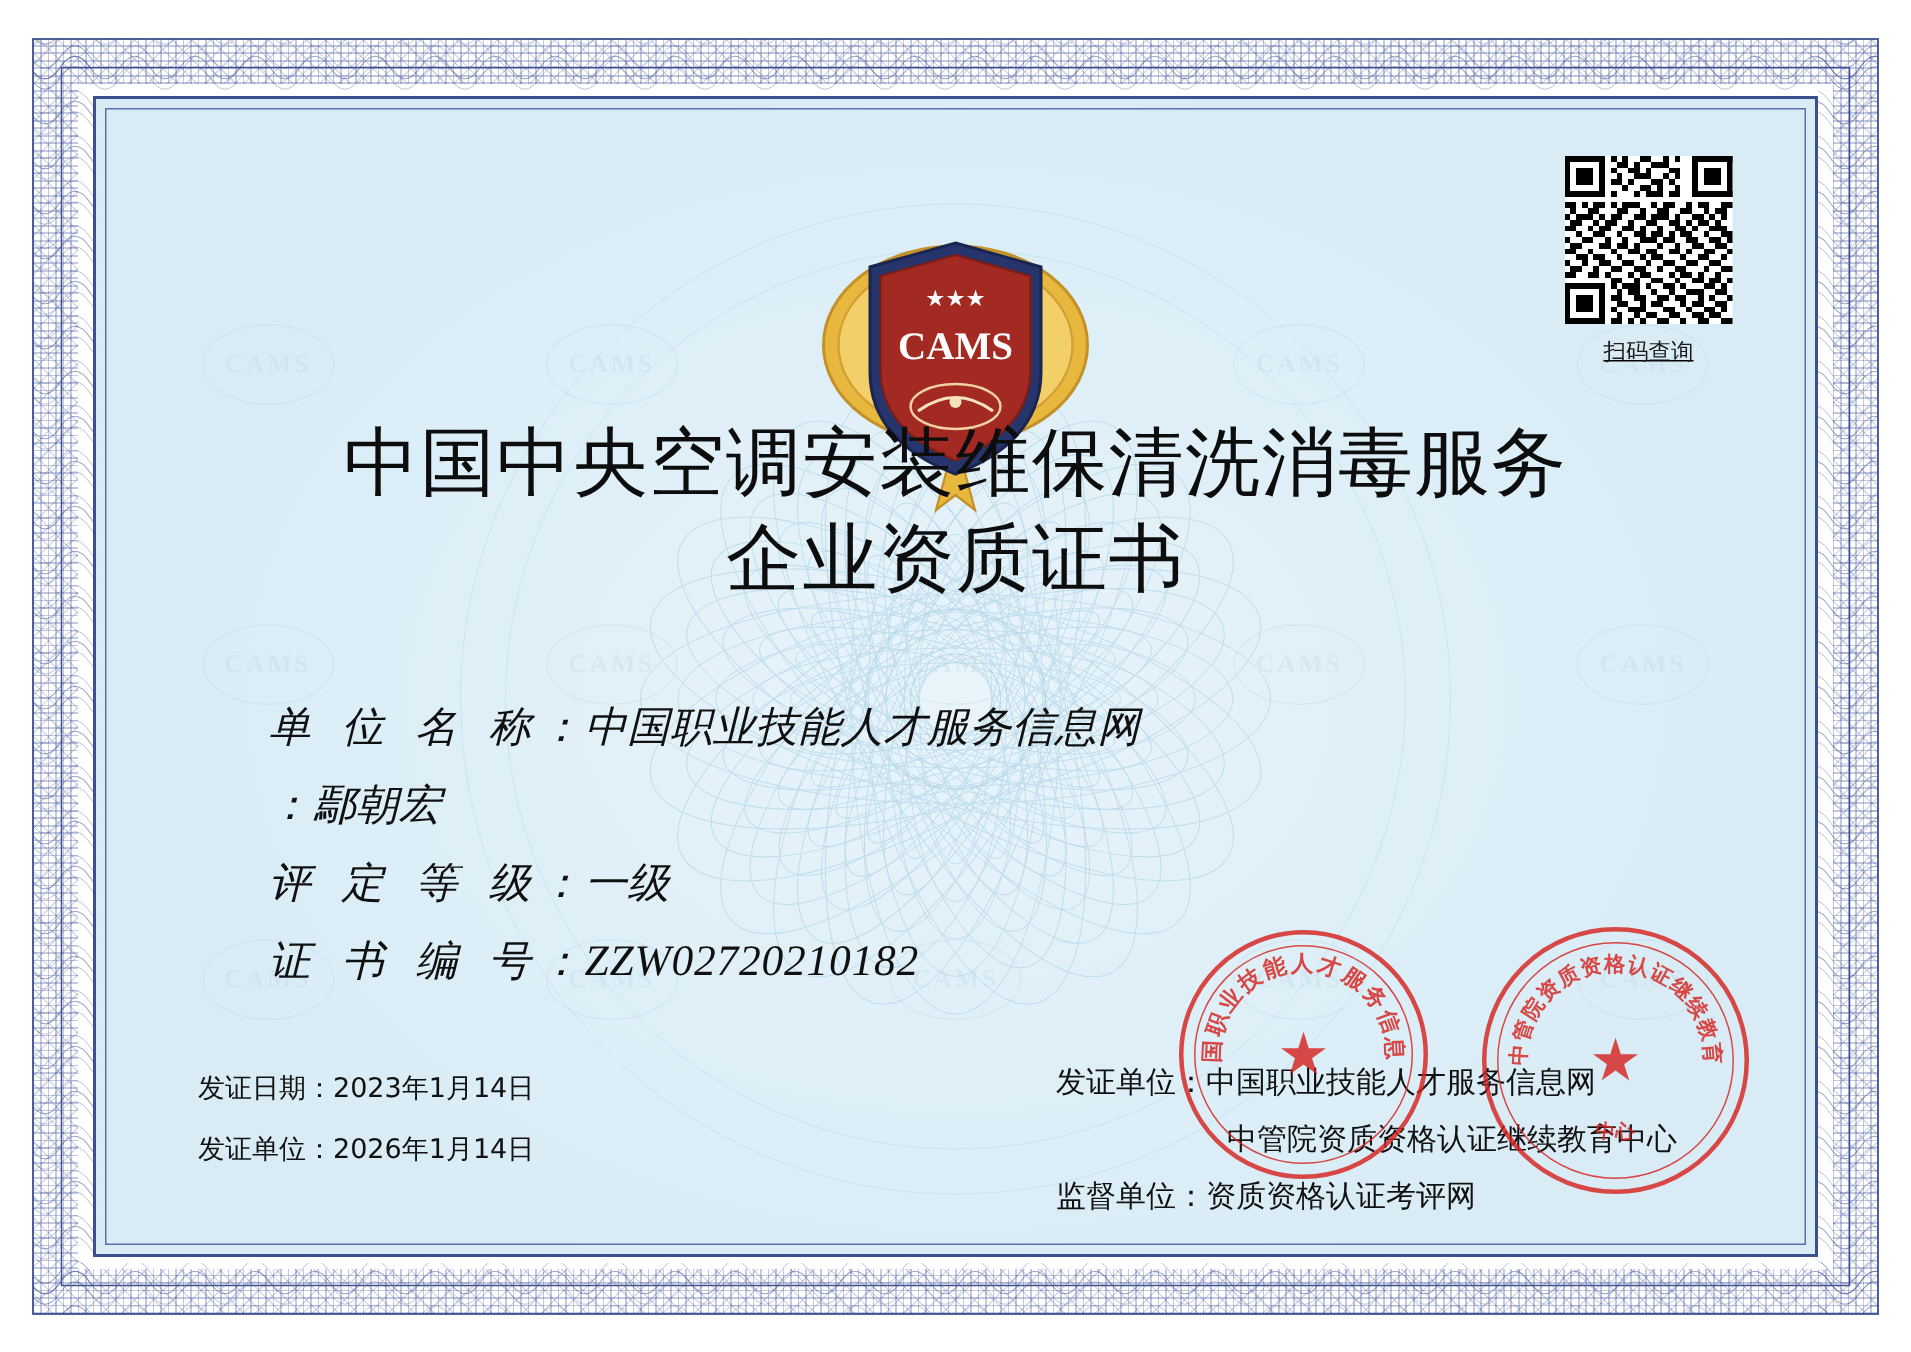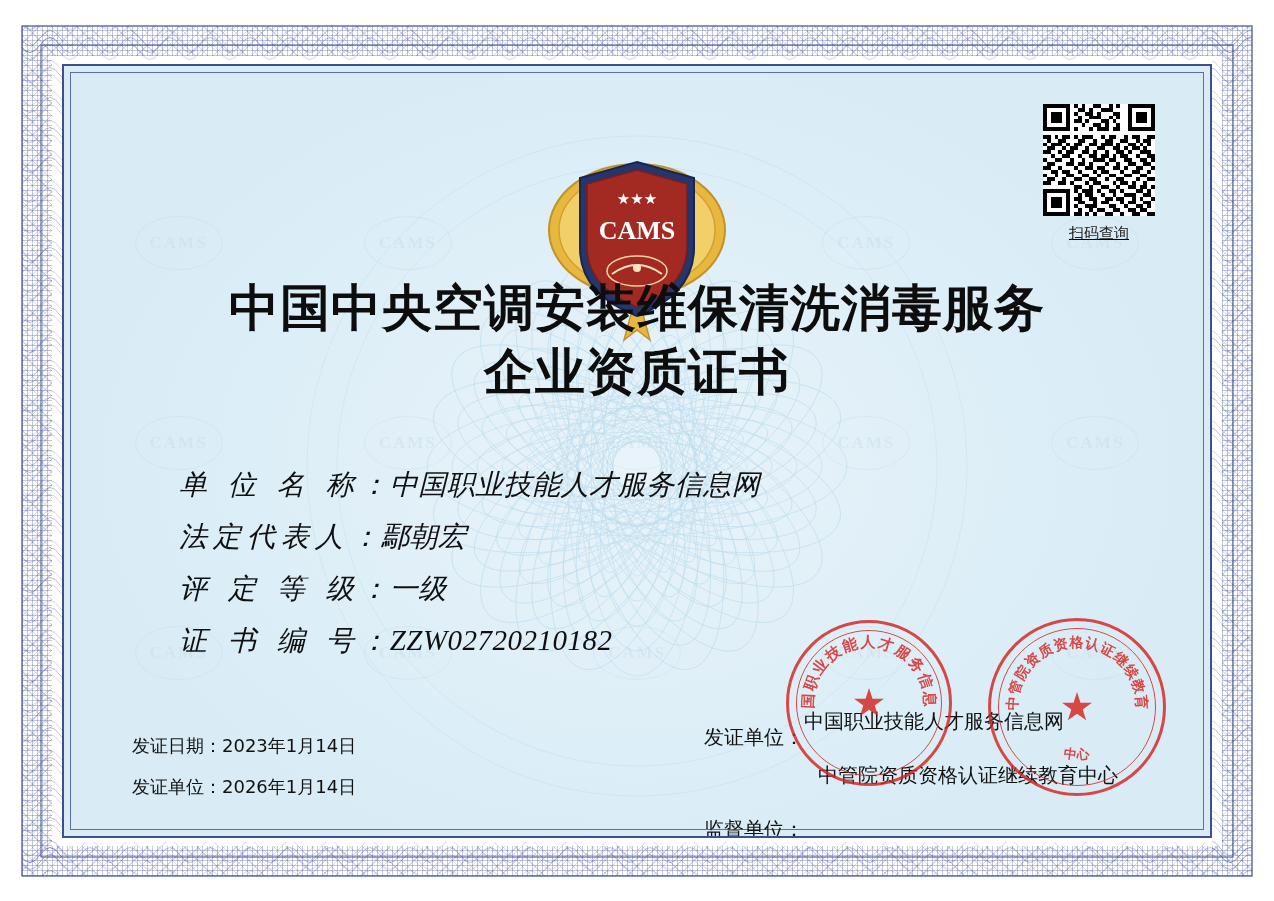--- a/index.html
+++ b/index.html
@@ -127,21 +127,21 @@
   
   .title-wrap {
     position: absolute;
     left: 0;
     right: 0;
     top: 210px;
     text-align: center;
   }
   .title-line {
     font-family: "DejaVu Sans", sans-serif;
-    font-weight: bold;
+    font-weight: normal;
     color: #0d0d0d;
     font-size: 50px;
     letter-spacing: 1px;
     line-height: 1.28;
   }
 
   
   .fields {
     position: absolute;
     left: 115px;
@@ -172,37 +172,37 @@
   }
   .field-value.latin {
     font-family: "Liberation Serif", serif;
     font-size: 29px;
   }
 
   
   .footer-left {
     position: absolute;
     left: 68px;
-    top: 660px;
+    top: 640px;
     font-family: "DejaVu Sans", sans-serif;
     font-size: 18px;
     color: #111;
     line-height: 2.25;
   }
   .footer-right {
     position: absolute;
     left: 640px;
     top: 636px;
     font-family: "DejaVu Sans", sans-serif;
     font-size: 20px;
     color: #111;
     line-height: 1.9;
   }
   .fr-row { display: flex; }
-  .fr-label { white-space: nowrap; margin-top: 16px; }
+  .fr-label { white-space: nowrap; }
   .fr-value { white-space: nowrap; }
   .fr-indent { padding-left: 114px; }
 
   
   .seal {
     position: absolute;
     border-radius: 50%;
     border: 3px solid #d6231f;
     color: #d6231f;
     opacity: 0.82;
@@ -547,21 +547,20 @@
 
     <div class="fields">
 
       <div class="field-row">
         <span class="field-label">单 位 名 称</span>
         <span class="field-colon">：</span>
         <span class="field-value">中国职业技能人才服务信息网</span>
       </div>
 
       <div class="field-row">
-        <span class="field-label">法定代表人</span>
         <span class="field-colon">：</span>
         <span class="field-value">鄢朝宏</span>
       </div>
 
       <div class="field-row">
         <span class="field-label">评 定 等 级</span>
         <span class="field-colon">：</span>
         <span class="field-value">一级</span>
       </div>
 
@@ -581,20 +580,21 @@
     <div class="footer-right">
       <div class="fr-row">
         <span class="fr-label">发证单位：</span>
         <span class="fr-value">中国职业技能人才服务信息网</span>
       </div>
       <div class="fr-row fr-indent">
         <span class="fr-value">中管院资质资格认证继续教育中心</span>
       </div>
       <div class="fr-row">
         <span class="fr-label">监督单位：</span>
+        <span class="fr-value">资质资格认证考评网</span>
       </div>
     </div>
 
   </div>
 
   <div class="seal" id="seal-left">
     <div class="seal-inner"></div>
     <div class="seal-star">★</div>
     <svg viewBox="0 0 160 160" width="160" height="160">
       <defs>

